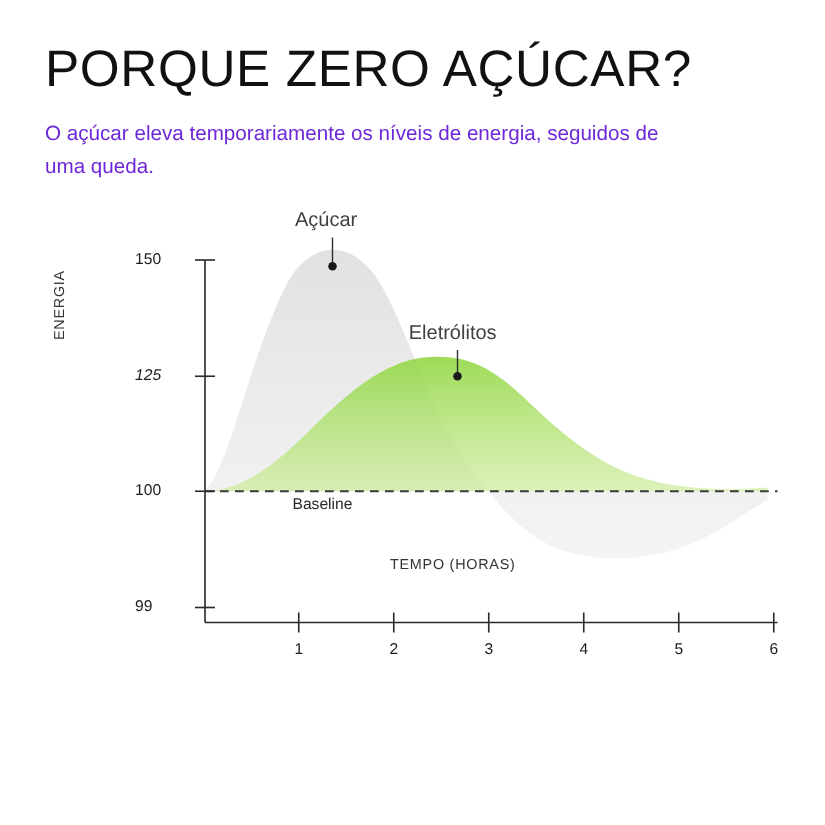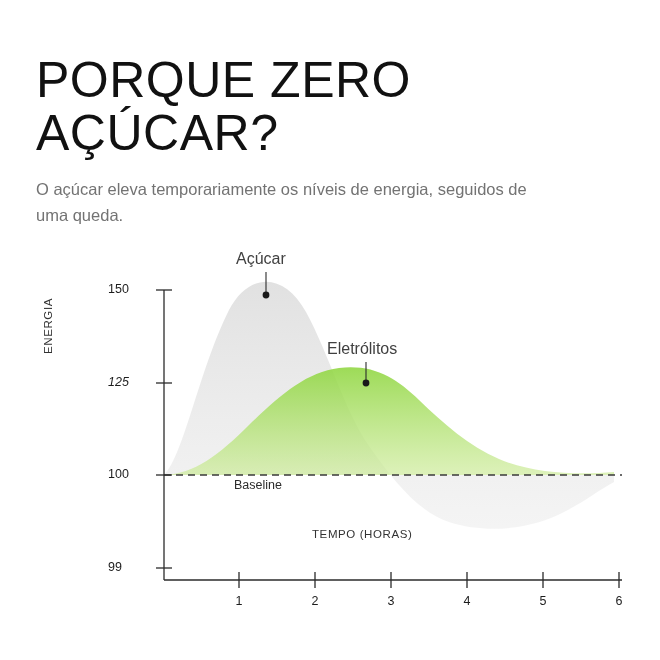--- a/index.html
+++ b/index.html
@@ -16,32 +16,32 @@
     overflow: hidden;
   }
   .page {
     position: relative;
     width: 660px;
     height: 660px;
     box-sizing: border-box;
     padding: 30px 34px 0 34px;
   }
   .headline {
-    font-size: 50px;
+    font-size: 41px;
     line-height: 1.05;
     font-weight: 400;
     letter-spacing: 0.5px;
-    margin: 24px 0 18px 2px;
+    margin: 4px 0 18px 2px;
     color: #111111;
   }
   .para {
     font-size: 16.5px;
     line-height: 1.55;
     margin: 0 0 0 2px;
-    color: #737373;
+    color: #6d28d9;
     max-width: 520px;
   }
   .para + .para {
     margin-top: 22px;
   }
   .chart-wrap {
     position: relative;
     width: 600px;
     height: 360px;
     margin: 22px 0 0 10px;

